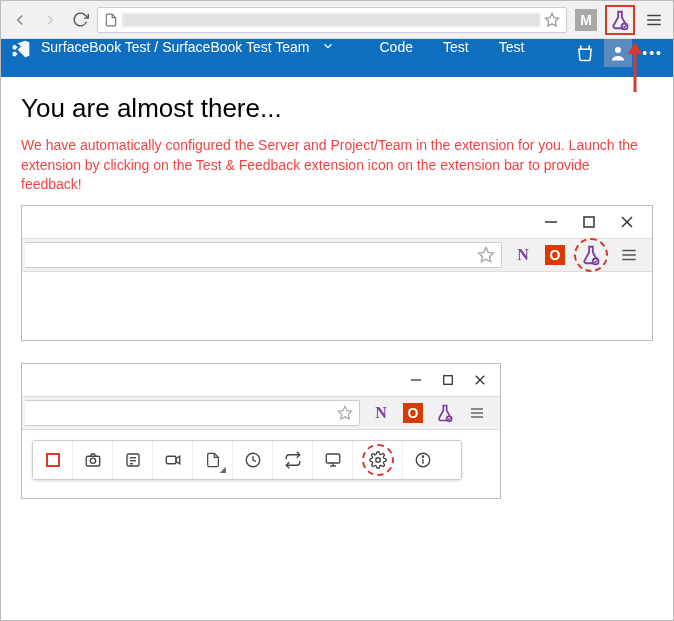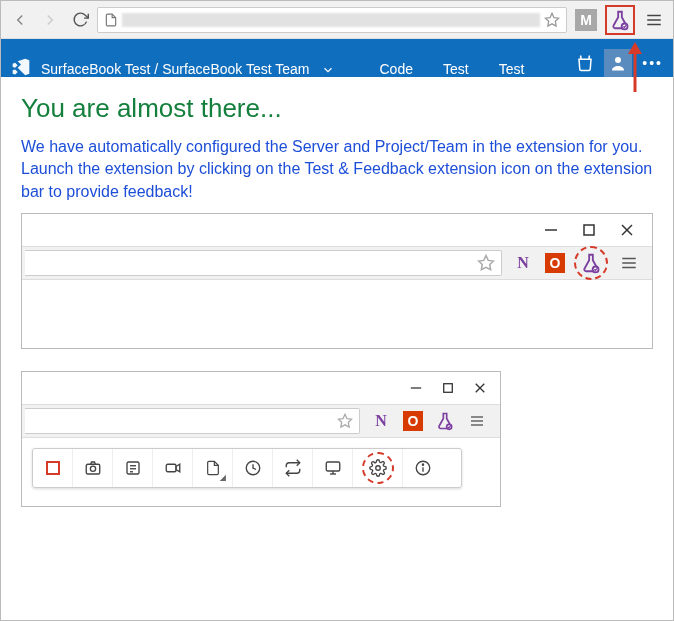--- a/index.html
+++ b/index.html
@@ -14,33 +14,33 @@
   .addr-text { flex: 1; height: 14px; background: #cfcfcf; filter: blur(1px); opacity: 0.6; }
   .star-btn { color: #999; }
   .chrome-icon-box { width: 26px; height: 26px; display:flex; align-items:center; justify-content:center; margin-left: 2px; }
   .m-icon { background:#a8a8a8; color:#fff; font-weight:700; font-size:14px; width:22px; height:22px; display:flex; align-items:center; justify-content:center; }
   .flask-highlight { border: 2px solid #d63b2a; width:30px; height:30px; }
   .flask-highlight svg { width:22px; height:22px; }
   .hamburger { color:#444; }
   .red-arrow { position:absolute; right:28px; top:42px; color:#d63b2a; }
   
   
-  .blue-nav { background:#106ebe; height:38px; display:flex; align-items:flex-end; color:#fff; font-size:14px; padding:0 10px; gap:10px; }
+  .blue-nav { background:#106ebe; height:38px; display:flex; align-items:flex-start; color:#fff; font-size:14px; padding:0 10px; gap:10px; }
   .vs-logo { width:20px; height:20px; }
   .project-link { font-weight:400; flex-shrink:0; }
   .chev { margin-left:2px; }
   .nav-spacer { width:14px; }
   .nav-link { padding: 0 10px; }
   .nav-right { margin-left:auto; display:flex; align-items:center; gap:10px; }
   .user-sq { width:28px; height:28px; background:#5a8bbf; display:flex; align-items:center; justify-content:center; }
   
   
   .content { padding: 16px 20px; }
-  h1 { font-size: 26px; font-weight: 300; color:#15803d; margin-bottom: 12px; }
-  .para { font-size: 16px; color:#1d4ed8; line-height: 1.4; margin-bottom: 10px; }
+  h1 { font-size: 26px; font-weight: 300; color:#000000; margin-bottom: 12px; }
+  .para { font-size: 14px; color:#ef4444; line-height: 1.4; margin-bottom: 10px; }
   .bold { font-weight:700; }
   
   
   .shot { border:1px solid #bbb; margin: 6px 0 22px 0; background:#fff; }
   .shot-top { height:32px; display:flex; justify-content:flex-end; align-items:center; gap:24px; padding:0 18px; }
   .win-btn { color:#333; }
   .shot-addr-row { height:34px; background:#f1f1f1; border-top:1px solid #ddd; border-bottom:1px solid #ddd; display:flex; align-items:center; padding-left:3px; padding-right:12px; gap:6px; }
   .shot-addr { flex:1; height:26px; background:#fff; border:1px solid #ccc; border-radius:2px; border-left:none; border-top-left-radius:0; border-bottom-left-radius:0; display:flex; align-items:center; justify-content:flex-end; padding-right:6px; }
   .ext-icon { width:22px; height:22px; display:flex; align-items:center; justify-content:center; margin-left:4px; }
   .n-icon { color:#7b3fa0; font-weight:700; font-size:16px; font-family:Georgia,serif; }

